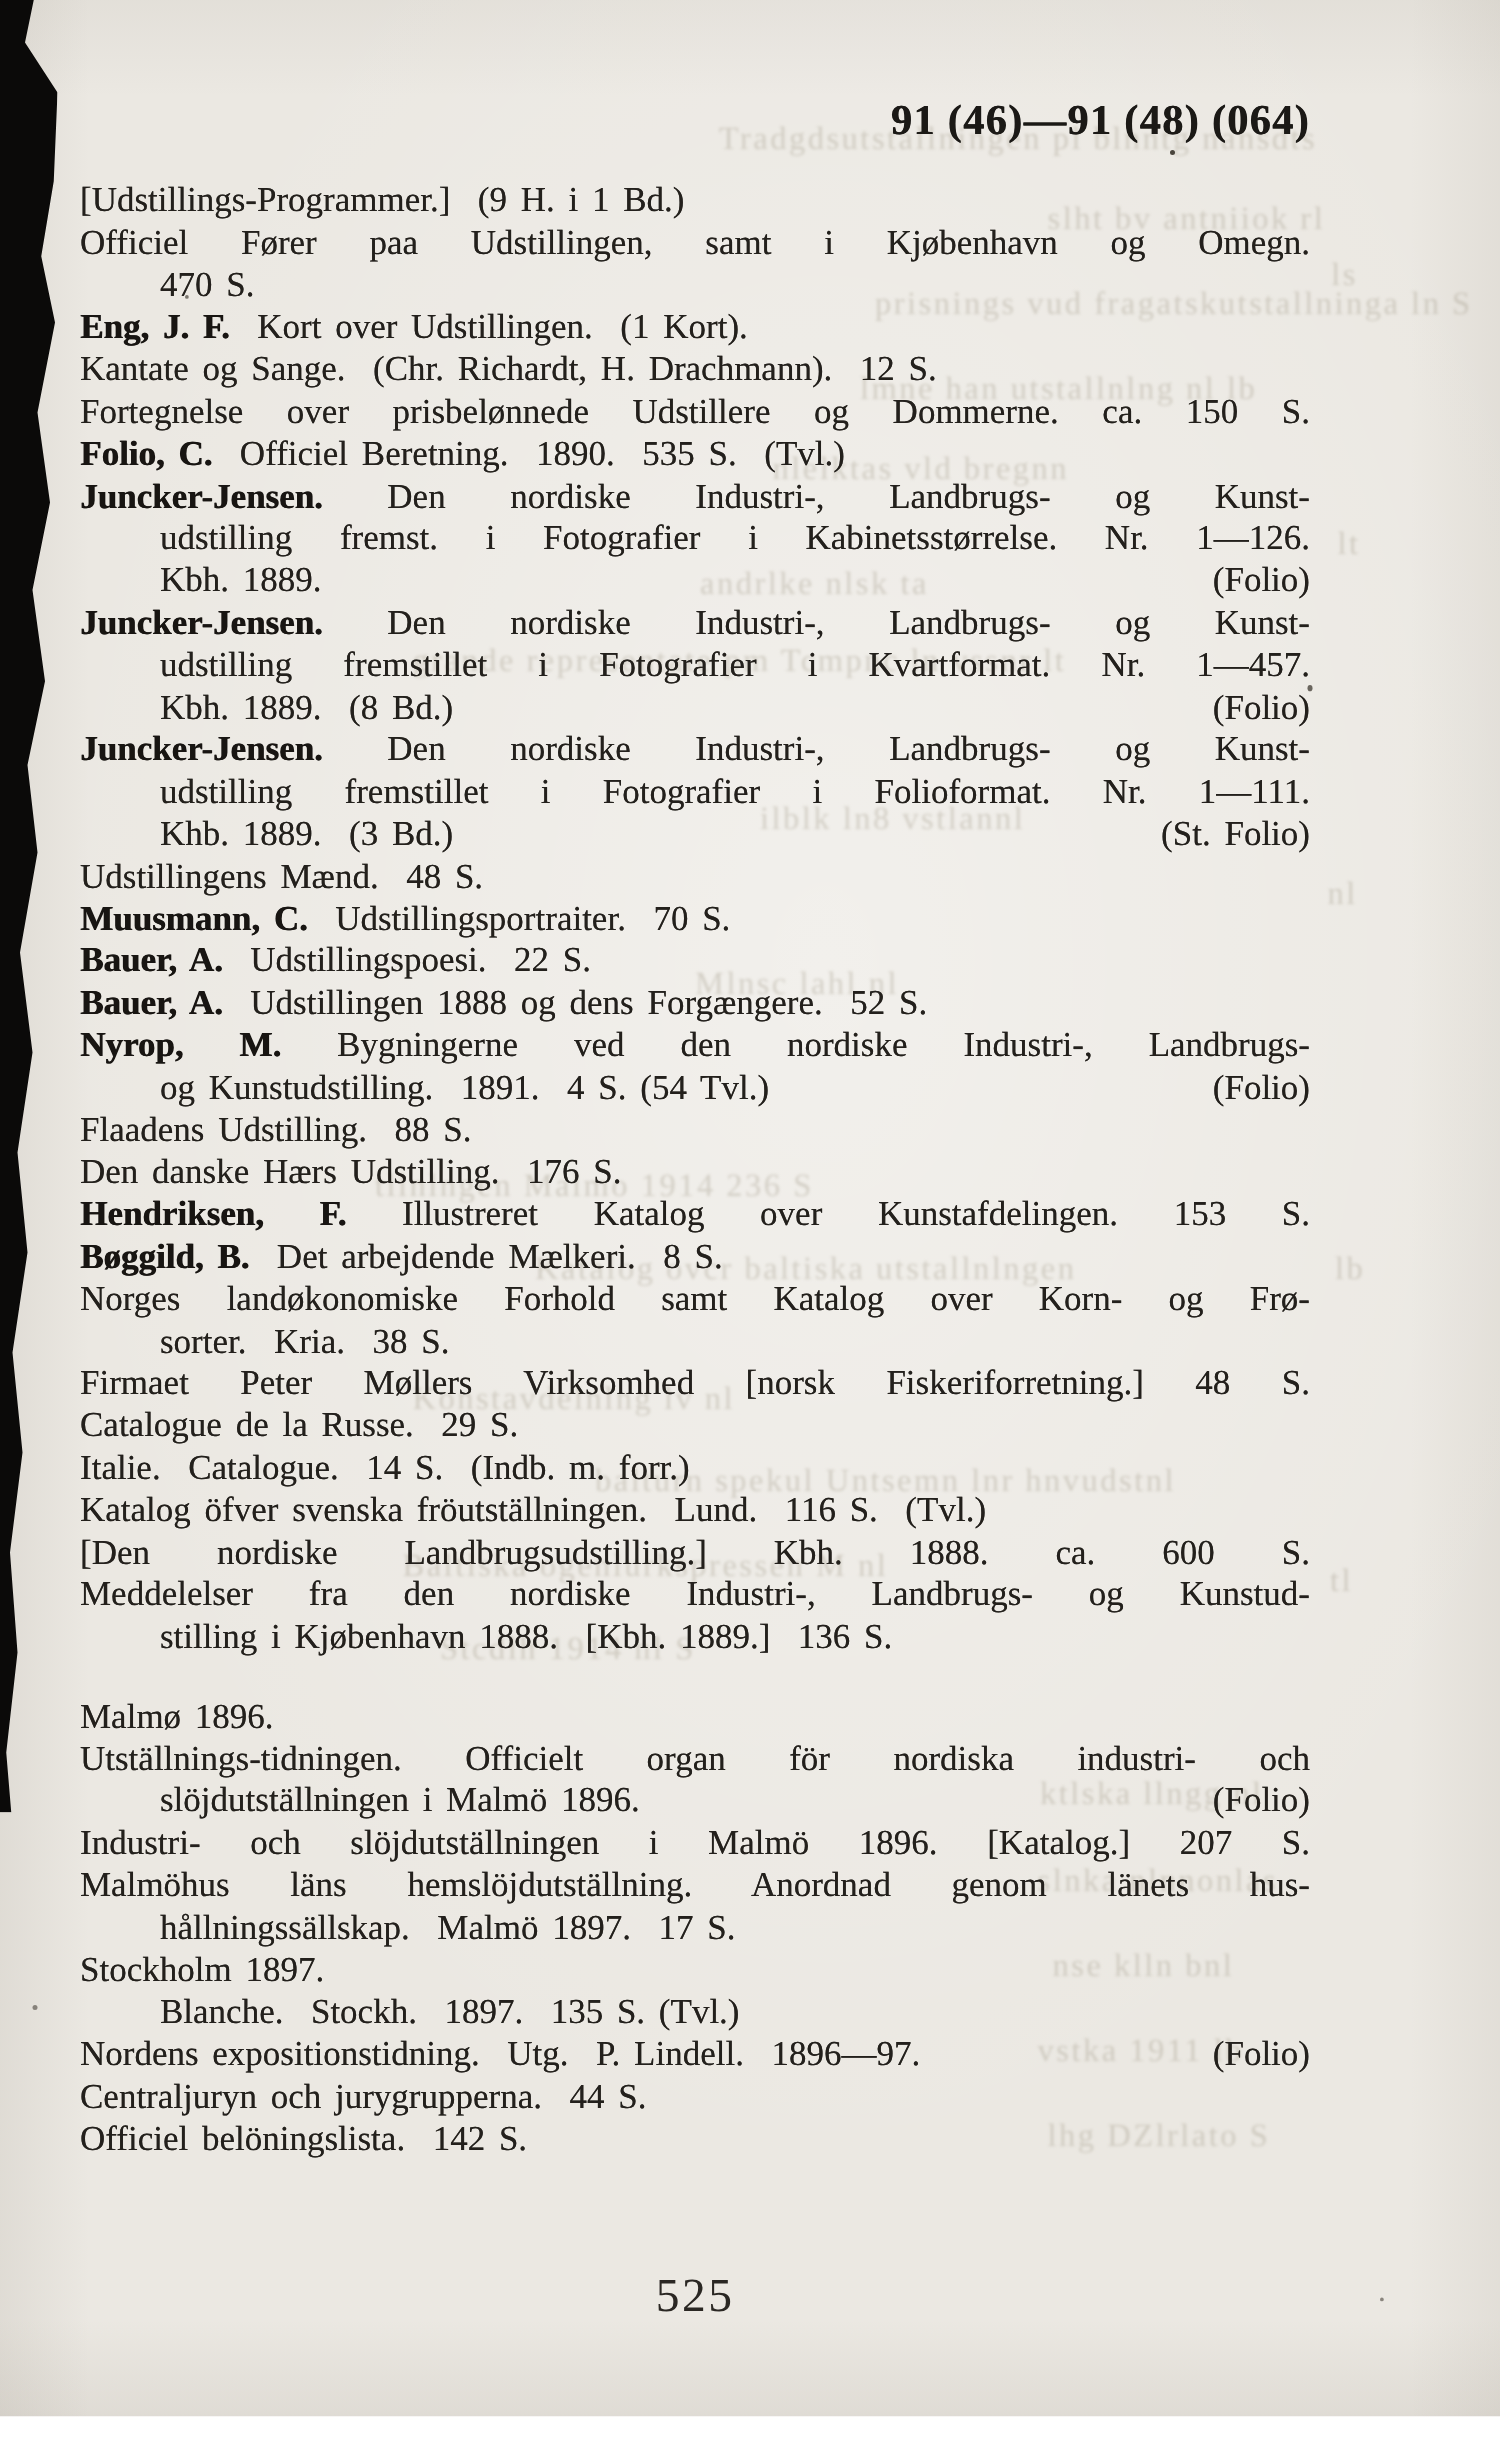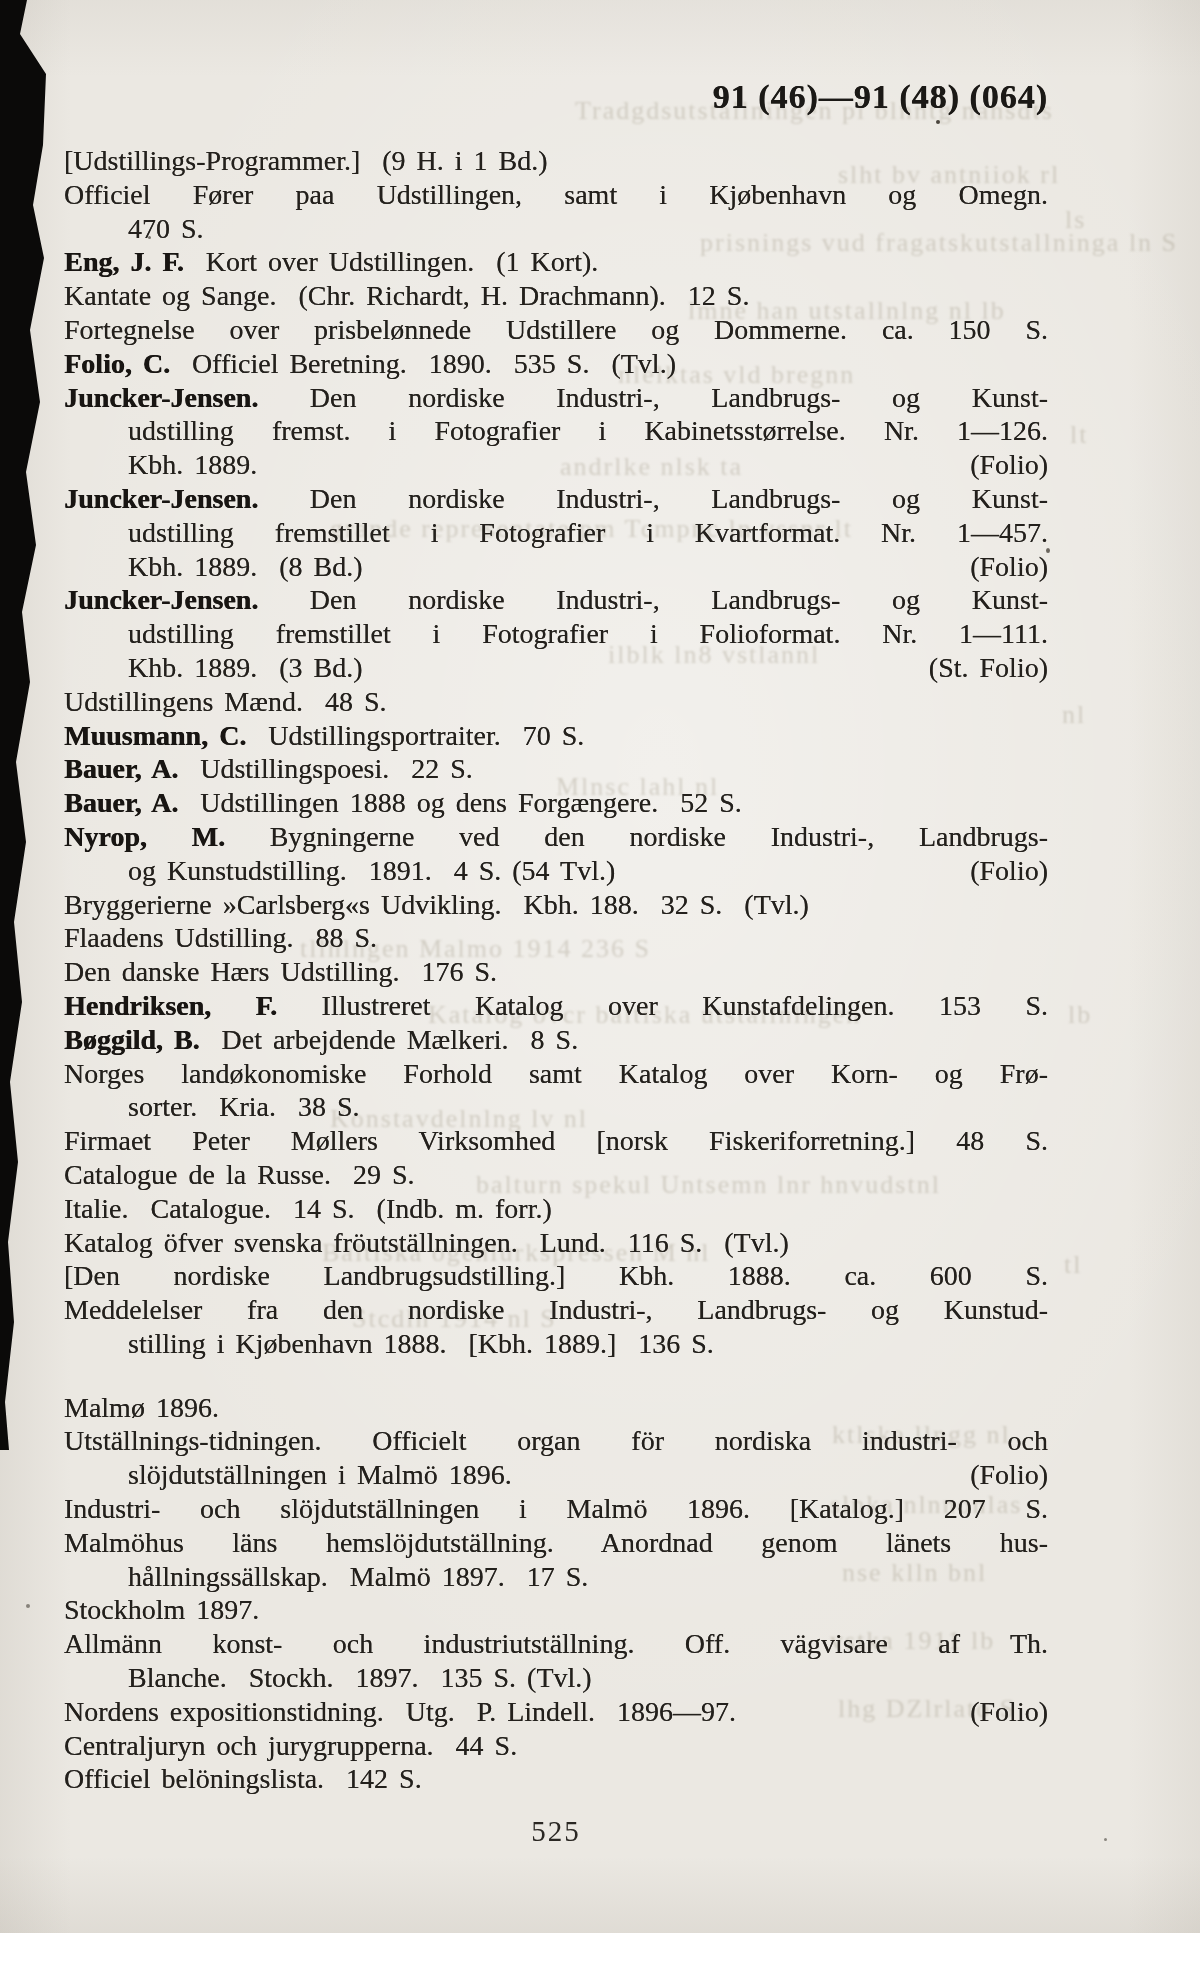--- a/index.html
+++ b/index.html
@@ -28,21 +28,21 @@
   .entries{position:absolute;left:64px;top:144px;width:984px;color:#23201c;
       font-size:28px;text-shadow:0 0 .5px rgba(35,32,28,.75);}
   .line{height:33.8px;line-height:33.8px;white-space:pre-wrap;word-spacing:4px;overflow:visible;}
   .line .b{font-weight:700;text-shadow:.5px 0 0 currentColor;color:#181512;}
   .line .r{float:right;}
   .a-j{text-align:justify;text-align-last:justify;white-space:normal;word-spacing:normal;}
   .a-r{}
   .i1{padding-left:64px;}
   
   .pageno{position:absolute;left:64px;top:1815px;width:984px;text-align:center;
-      font-size:29px;color:#2a2723;letter-spacing:2px;}
+      font-size:38px;color:#2a2723;letter-spacing:2px;}
   
   .speck{position:absolute;background:#4a453d;border-radius:50%;filter:blur(.6px);}
   .s1{left:936px;top:120px;width:4px;height:4px;}
   .s2{left:148px;top:236px;width:3px;height:3px;opacity:.7;}
   .s3{left:1046px;top:548px;width:4px;height:5px;opacity:.8;}
   .s4{left:26px;top:1604px;width:4px;height:4px;opacity:.6;}
   .s5{left:1104px;top:1838px;width:3px;height:3px;opacity:.6;}
 </style>
 </head>
 <body>
@@ -93,42 +93,40 @@
       <div class="line i1"><span class="r">(Folio)</span><span class="t">Kbh. 1889.  (8 Bd.)</span></div>
       <div class="line a-j"><span class="b">Juncker-Jensen.</span><span class="t">  Den nordiske Industri-, Landbrugs- og Kunst-</span></div>
       <div class="line a-j i1"><span class="t">udstilling fremstillet i Fotografier i Folioformat.  Nr. 1—111.</span></div>
       <div class="line i1"><span class="r">(St. Folio)</span><span class="t">Khb. 1889.  (3 Bd.)</span></div>
       <div class="line"><span class="t">Udstillingens Mænd.  48 S.</span></div>
       <div class="line"><span class="b">Muusmann, C.</span><span class="t">  Udstillingsportraiter.  70 S.</span></div>
       <div class="line"><span class="b">Bauer, A.</span><span class="t">  Udstillingspoesi.  22 S.</span></div>
       <div class="line"><span class="b">Bauer, A.</span><span class="t">  Udstillingen 1888 og dens Forgængere.  52 S.</span></div>
       <div class="line a-j"><span class="b">Nyrop, M.</span><span class="t">  Bygningerne ved den nordiske Industri-, Landbrugs-</span></div>
       <div class="line i1"><span class="r">(Folio)</span><span class="t">og Kunstudstilling.  1891.  4 S. (54 Tvl.)</span></div>
-      <div class="line"><span class="t">Bryggerierne »Carlsberg«s Udvikling.  Kbh. 188.  32 S.  (Tvl.)</span></div>
       <div class="line"><span class="t">Flaadens Udstilling.  88 S.</span></div>
       <div class="line"><span class="t">Den danske Hærs Udstilling.  176 S.</span></div>
       <div class="line a-j"><span class="b">Hendriksen, F.</span><span class="t">  Illustreret Katalog over Kunstafdelingen.  153 S.</span></div>
       <div class="line"><span class="b">Bøggild, B.</span><span class="t">  Det arbejdende Mælkeri.  8 S.</span></div>
       <div class="line a-j"><span class="t">Norges landøkonomiske Forhold samt Katalog over Korn- og Frø-</span></div>
       <div class="line i1"><span class="t">sorter.  Kria.  38 S.</span></div>
       <div class="line a-j"><span class="t">Firmaet Peter Møllers Virksomhed [norsk Fiskeriforretning.] 48 S.</span></div>
       <div class="line"><span class="t">Catalogue de la Russe.  29 S.</span></div>
       <div class="line"><span class="t">Italie.  Catalogue.  14 S.  (Indb. m. forr.)</span></div>
       <div class="line"><span class="t">Katalog öfver svenska fröutställningen.  Lund.  116 S.  (Tvl.)</span></div>
       <div class="line a-j"><span class="t">[Den nordiske Landbrugsudstilling.]  Kbh. 1888.  ca. 600 S.</span></div>
       <div class="line a-j"><span class="t">Meddelelser fra den nordiske Industri-, Landbrugs- og Kunstud-</span></div>
       <div class="line i1"><span class="t">stilling i Kjøbenhavn 1888.  [Kbh. 1889.]  136 S.</span></div>
       <div class="line a-r" style="margin-top: 30px;"><span class="t">Malmø 1896.</span></div>
       <div class="line a-j"><span class="t">Utställnings-tidningen.  Officielt organ för nordiska industri- och</span></div>
       <div class="line i1"><span class="r">(Folio)</span><span class="t">slöjdutställningen i Malmö 1896.</span></div>
       <div class="line a-j"><span class="t">Industri- och slöjdutställningen i Malmö 1896.  [Katalog.]  207 S.</span></div>
       <div class="line a-j"><span class="t">Malmöhus läns hemslöjdutställning.  Anordnad genom länets hus-</span></div>
       <div class="line i1"><span class="t">hållningssällskap.  Malmö 1897.  17 S.</span></div>
       <div class="line a-r"><span class="t">Stockholm 1897.</span></div>
-      <div class="line a-j"><span class="t">Allmänn konst- och industriutställning.  Off.  vägvisare af Th.</span></div>
       <div class="line i1"><span class="t">Blanche.  Stockh.  1897.  135 S. (Tvl.)</span></div>
       <div class="line"><span class="r">(Folio)</span><span class="t">Nordens expositionstidning.  Utg.  P. Lindell.  1896—97.</span></div>
       <div class="line"><span class="t">Centraljuryn och jurygrupperna.  44 S.</span></div>
       <div class="line"><span class="t">Officiel belöningslista.  142 S.</span></div>
     </div>
   <div class="pageno">525</div>
   <div class="speck s1"></div>
   <div class="speck s2"></div>
   <div class="speck s3"></div>
   <div class="speck s4"></div>

